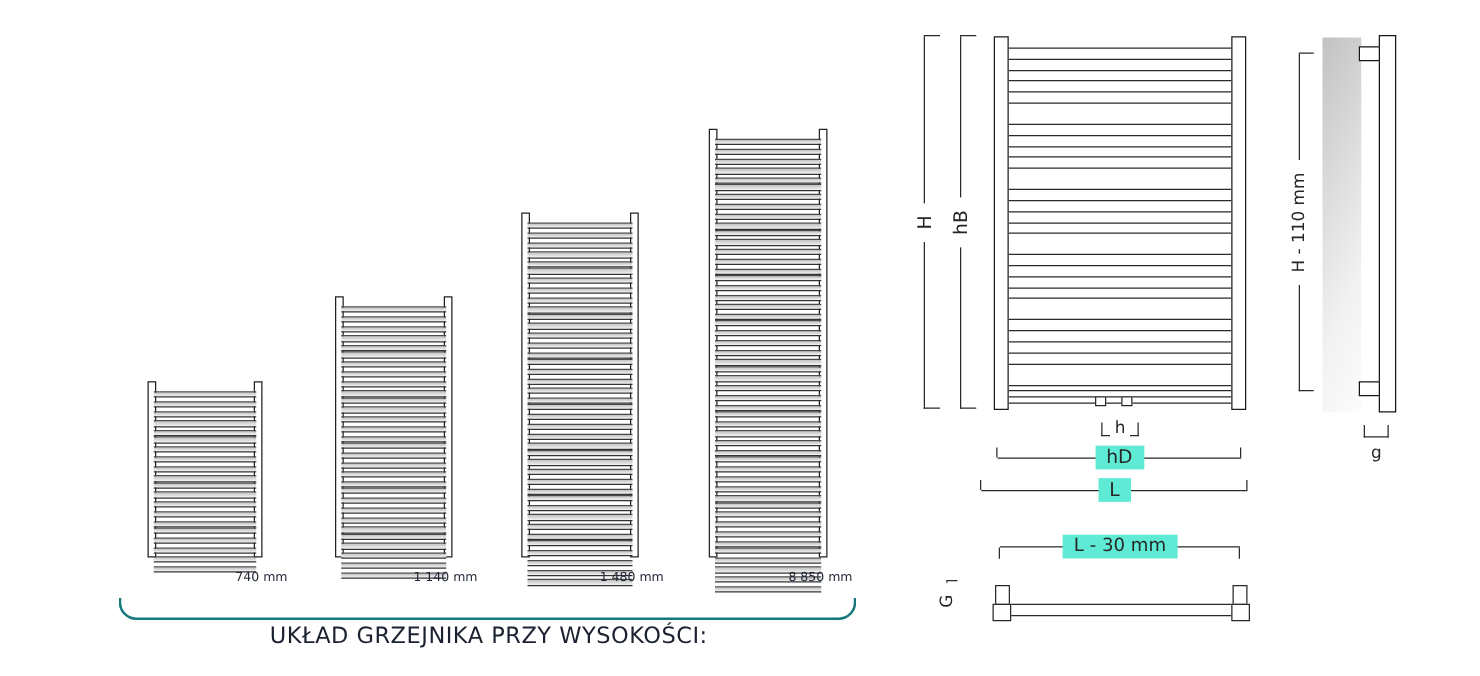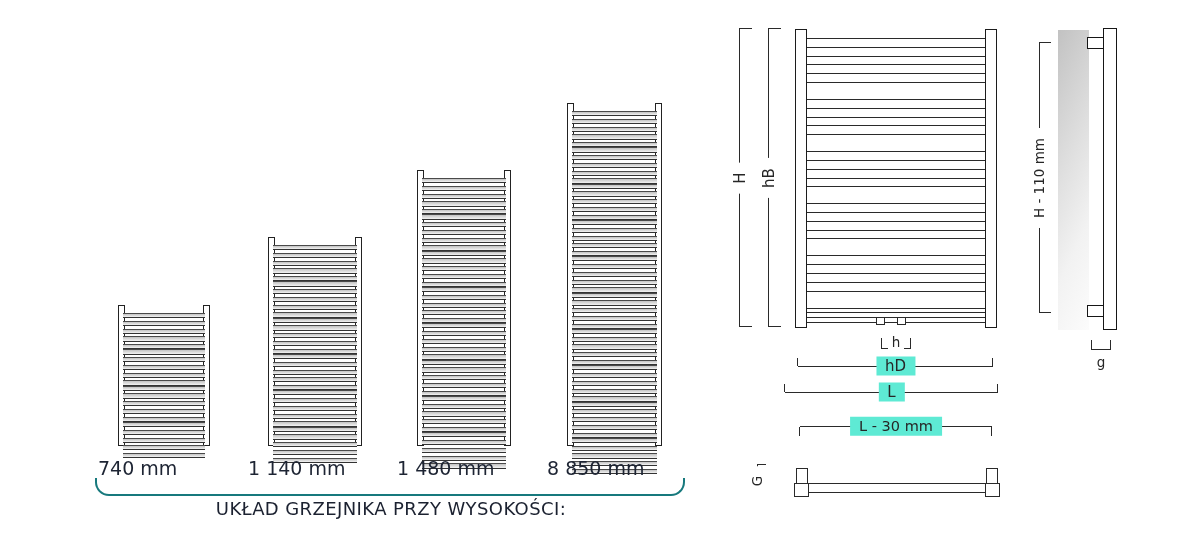--- a/index.html
+++ b/index.html
@@ -16,21 +16,21 @@
   .radiator{position:absolute;}
   .radiator .bar{position:absolute;top:0;bottom:0;width:7px;background:#fff;
     border:1.4px solid #222;box-sizing:border-box;}
   .bar.l{left:0}.bar.r{right:0}
   .tubes{position:absolute;left:5px;right:5px;top:8px;bottom:8px;
     display:flex;flex-direction:column;justify-content:space-between;}
   .tgroup{display:flex;flex-direction:column;}
   .tube3d{height:3.2px;box-sizing:content-box;border-top:1px solid #4a4a4a;border-bottom:1px solid #333;
     background:linear-gradient(180deg,#c2c2c2,#f3f3f3);}
   .tube3d + .tube3d{margin-top:2.6px;}
-  .size-label{position:absolute;text-align:left;font-size:19px;color:var(--text);}
+  .size-label{position:absolute;text-align:right;font-size:10px;color:var(--text);}
   .brace{position:absolute;left:95px;top:478px;width:590px;height:18px;box-sizing:border-box;
     border-left:2px solid var(--accent);border-right:2px solid var(--accent);
     border-bottom:2.2px solid var(--accent);border-radius:0 0 14px 14px;}
   .caption{position:absolute;left:141px;width:500px;top:498px;text-align:center;
     font-size:18px;font-weight:500;letter-spacing:.4px;color:#1b2130;}
   
   .vdim{position:absolute;width:0;border-left:1.5px solid var(--line);}
   .vdim .tick-t,.vdim .tick-b{position:absolute;left:-1.5px;height:0;border-top:1.5px solid var(--line);}
   .vdim .tick-t{top:-1.5px;}
   .vdim .tick-b{bottom:0;}
@@ -394,21 +394,21 @@
       <div class="tick-t" style="width:12px;"></div>
         <div class="tick-b" style="width:12px;"></div>
       <span class="dimlabel small">H - 110 mm</span>
     </div>
 
     <div class="ubracket" style="left:1091px;top:340px;width:20px;height:10px;"></div>
     <div class="freelabel" style="left:1091px;top:354px;width:20px;">g</div>
   </div>
 
   <div>
-    <div class="hdim down" style="left:800px;top:426px;width:192px;">
+    <div class="hdim down" style="left:800px;top:437px;width:192px;">
       <div class="et-l"></div>
         <div class="et-r"></div>
       <span class="dimlabel" style="font-size:14.5px;">L - 30 mm</span>
     </div>
 
     <div class="bv-body" style="left:807px;top:483px;width:180px;height:10px;"></div>
     <div class="bv-body" style="left:796px;top:468px;width:12px;height:16px;"></div>
     <div class="bv-body" style="left:794px;top:483px;width:15px;height:14px;"></div>
     <div class="bv-body" style="left:986px;top:468px;width:12px;height:16px;"></div>
     <div class="bv-body" style="left:985px;top:483px;width:15px;height:14px;"></div>

